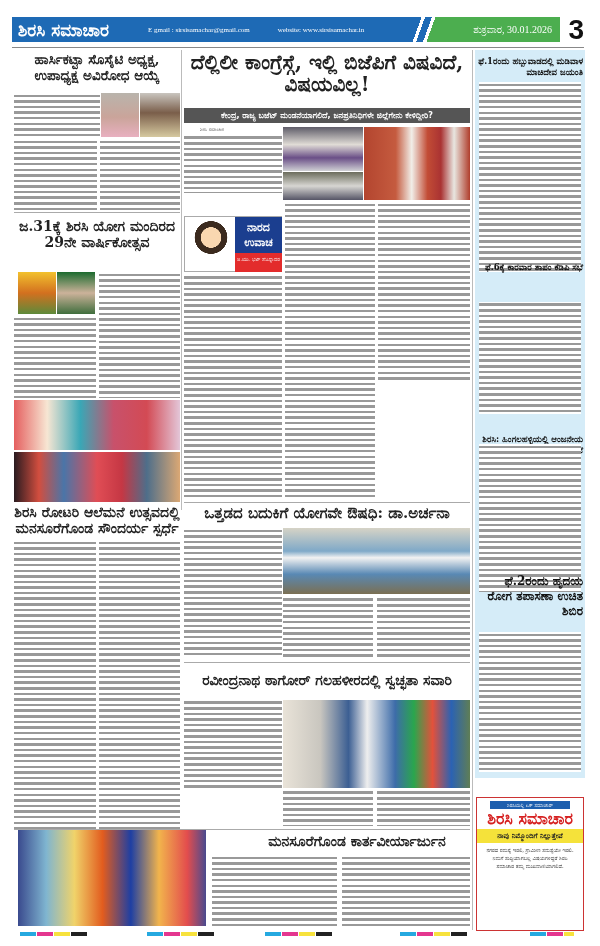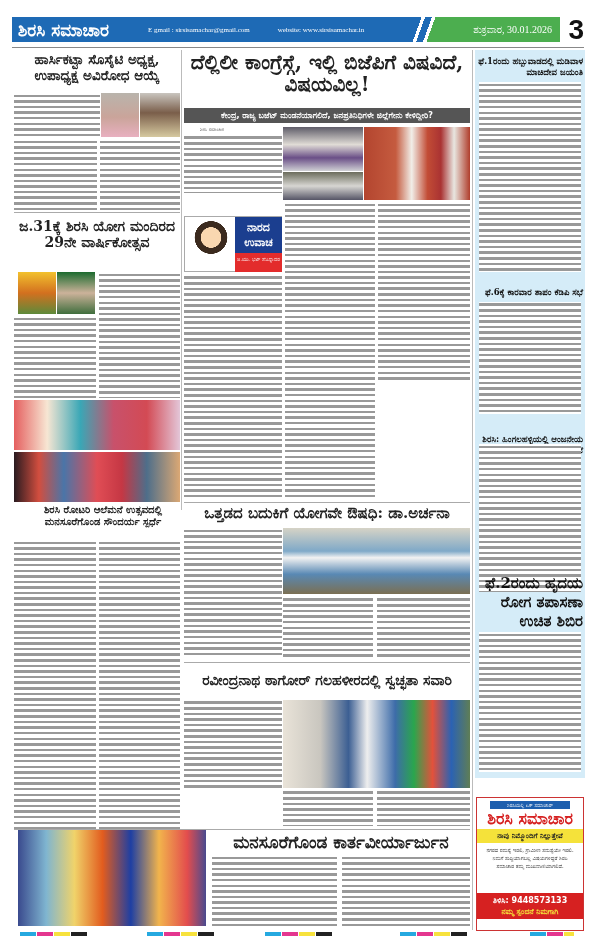--- a/index.html
+++ b/index.html
@@ -52,21 +52,21 @@
 <div class="rule" style="top:212px;left:14px;width:166px;background:#aaa"></div>
 
 <div class="h" style="left:14px;top:218px;width:166px;font-size:14px">ಜ.31ಕ್ಕೆ ಶಿರಸಿ ಯೋಗ ಮಂದಿರದ 29ನೇ ವಾರ್ಷಿಕೋತ್ಸವ</div>
 <div class="photo" style="left:18px;top:272px;width:38px;height:42px;background:linear-gradient(#f2c12e,#d3701f 50%,#5d8a3a)"></div>
 <div class="photo" style="left:57px;top:272px;width:38px;height:42px;background:linear-gradient(#1c6b2f,#ccb29a 50%,#3f6e3d)"></div>
 <div class="txt" style="left:14px;top:316px;width:82px;height:82px"></div>
 <div class="txt" style="left:99px;top:272px;width:81px;height:126px"></div>
 
 <div class="photo" style="left:14px;top:400px;width:166px;height:50px;background:linear-gradient(90deg,#e55f5f,#f7e6d3 20%,#3aa7b6 40%,#c8516b 60%,#d34a54 80%,#e3c6d8)"></div>
 <div class="photo" style="left:14px;top:452px;width:166px;height:50px;background:linear-gradient(90deg,#2a1b20,#d24e3f 15%,#4a75a8 30%,#e04d55 50%,#c53744 65%,#4e6e8a 80%,#dba874)"></div>
-<div class="h" style="left:20px;top:504px;width:166px;font-size:10px">ಶಿರಸಿ ರೋಟರಿ ಆಲೆಮನೆ ಉತ್ಸವದಲ್ಲಿ ಮನಸೂರೆಗೊಂಡ ಸೌಂದರ್ಯ ಸ್ಪರ್ಧೆ</div>
+<div class="h" style="left:14px;top:504px;width:166px;font-size:14px">ಶಿರಸಿ ರೋಟರಿ ಆಲೆಮನೆ ಉತ್ಸವದಲ್ಲಿ ಮನಸೂರೆಗೊಂಡ ಸೌಂದರ್ಯ ಸ್ಪರ್ಧೆ</div>
 <div class="txt" style="left:14px;top:540px;width:82px;height:290px"></div>
 <div class="txt" style="left:99px;top:540px;width:81px;height:290px"></div>
 
 <div class="h" style="left:184px;top:51px;width:286px;font-size:20px;line-height:1.1">ದೆಲ್ಲಿಲೀ ಕಾಂಗ್ರೆಸ್ಗೆ, ಇಲ್ಲಿ ಬಿಜೆಪಿಗೆ ವಿಷವಿದೆ, ವಿಷಯವಿಲ್ಲ!</div>
 <div class="sub-bar" style="left:184px;top:108px;width:286px;font-size:8px">ಕೇಂದ್ರ, ರಾಜ್ಯ ಬಜೆಟ್ ಮಂಡನೆಯಾಗಲಿದೆ, ಜನಪ್ರತಿನಿಧಿಗಳೇ ಜಿಲ್ಲೆಗೇನು ಕೇಳಿದ್ದೀರಿ?</div>
 <div style="position:absolute;left:200px;top:127px;font-size:4.5px;color:#555">ಶಿರಸಿ ಸಮಾಚಾರ</div>
 <div class="txt" style="left:184px;top:135px;width:98px;height:58px"></div>
 <div class="photo" style="left:283px;top:127px;width:80px;height:44px;background:linear-gradient(#5e5c68,#e0dcd6 40%,#6a4f87 70%,#cfd0d4)"></div>
 <div class="photo" style="left:283px;top:172px;width:80px;height:28px;background:linear-gradient(#6b6c5c,#d7d6d2 50%,#556)"></div>
 <div class="photo" style="left:364px;top:127px;width:106px;height:73px;background:linear-gradient(90deg,#b3452f,#c55b3f 30%,#f1eee8 45%,#c24c35 60%,#a33,#e8e6e0 85%,#b03d2b)"></div>
@@ -90,44 +90,40 @@
 <div class="rule" style="top:662px;left:184px;width:286px;background:#aaa"></div>
 
 <div class="h" style="left:184px;top:672px;width:286px;font-size:14px">ರವೀಂದ್ರನಾಥ ಠಾಗೋರ್ ಗಲಹಳೀರದಲ್ಲಿ ಸ್ವಚ್ಛತಾ ಸವಾರಿ</div>
 <div class="txt" style="left:184px;top:700px;width:98px;height:88px"></div>
 <div class="photo" style="left:283px;top:700px;width:187px;height:88px;background:linear-gradient(90deg,#e9e3d8 0%,#c9c6bf 20%,#3c5f93 35%,#eee 45%,#3d6ca9 60%,#2aa64d 70%,#e3513b 80%,#2b62b3 90%,#5f7e55)"></div>
 <div class="txt" style="left:283px;top:790px;width:90px;height:36px"></div>
 <div class="txt" style="left:377px;top:790px;width:93px;height:36px"></div>
 <div class="rule" style="top:829px;left:14px;width:456px;background:#aaa"></div>
 
 <div class="photo" style="left:18px;top:830px;width:188px;height:96px;background:linear-gradient(90deg,#3a4a8e,#7fb5d0 15%,#f0d36a 30%,#e25c1e 45%,#1e3fa3 60%,#f2b44c 75%,#e34d4d 90%,#4a4a8f)"></div>
-<div class="h" style="left:210px;top:833px;width:262px;font-size:17px">ಮನಸೂರೆಗೊಂಡ ಕಾರ್ತವೀರ್ಯಾರ್ಜುನ</div>
+<div class="h" style="left:226px;top:833px;width:262px;font-size:14px">ಮನಸೂರೆಗೊಂಡ ಕಾರ್ತವೀರ್ಯಾರ್ಜುನ</div>
 <div class="txt" style="left:212px;top:855px;width:125px;height:72px"></div>
 <div class="txt" style="left:342px;top:855px;width:128px;height:72px"></div>
 
 <div class="side">
   <div class="sh" style="left:2px;top:6px;width:106px">ಫೆ.1ರಂದು ಹಬ್ಬುವಾಡದಲ್ಲಿ ಮಡಿವಾಳ ಮಾಚಿದೇವ ಜಯಂತಿ</div>
   <div class="txt" style="left:4px;top:32px;width:102px;height:190px;background:transparent"></div>
-  <div class="sh" style="left:2px;top:237px;width:106px">ಫೆ.6ಕ್ಕೆ ಕಾರವಾರ ತಾಪಂ ಕೆಡಿಪಿ ಸಭೆ</div>
+  <div class="sh" style="left:2px;top:212px;width:106px">ಫೆ.6ಕ್ಕೆ ಕಾರವಾರ ತಾಪಂ ಕೆಡಿಪಿ ಸಭೆ</div>
   <div class="txt" style="left:4px;top:252px;width:102px;height:112px"></div>
   <div class="sh" style="left:2px;top:384px;width:106px">ಶಿರಸಿ: ಹಿಂಗಲಹಳ್ಳಿಯಲ್ಲಿ ಆಂಜನೇಯ ಮೂರ್ತಿ ಪ್ರತಿಷ್ಠಾಪನೆ</div>
   <div class="txt" style="left:4px;top:394px;width:102px;height:148px"></div>
-  <div class="sh" style="left:2px;top:524px;width:106px;font-size:15px">ಫೆ.2ರಂದು ಹೃದಯ ರೋಗ ತಪಾಸಣಾ ಉಚಿತ ಶಿಬಿರ</div>
+  <div class="sh" style="left:2px;top:524px;width:106px;font-size:12px">ಫೆ.2ರಂದು ಹೃದಯ ರೋಗ ತಪಾಸಣಾ ಉಚಿತ ಶಿಬಿರ</div>
   <div class="txt" style="left:4px;top:582px;width:102px;height:140px"></div>
 </div>
 
 <div class="ad">
   <div style="margin:3px auto 0;width:80px;background:#1e5fae;color:#fff;font-size:5px;text-align:center;line-height:8px">ಶಿರಸಿಯಲ್ಲಿ ಏಕ್ ಸಮಾಚಾರ್</div>
   <div style="color:#d62121;font-weight:bold;font-size:16px;text-align:center;line-height:20px;font-family:'DejaVu Serif',serif">ಶಿರಸಿ ಸಮಾಚಾರ</div>
   <div style="background:#f5e23a;color:#222;font-weight:bold;font-size:7px;text-align:center;line-height:14px">ನಾವು ನಿಮ್ಮೊಂದಿಗೆ ನಿಲ್ಲುತ್ತೇವೆ</div>
   <div style="font-size:5.2px;text-align:center;line-height:8px;padding:3px 6px;color:#222;height:50px">ನಗರದ ಸಮಸ್ಯೆ ಇರಲಿ, ಗ್ರಾಮೀಣ ಸಮಸ್ಯೆಯೇ ಇರಲಿ. ನಿಮಗೆ ಸುದ್ದಿಯಾಗಬಲ್ಲ ವಿಷಯಗಳಿದ್ದರೆ ಶಿರಸಿ ಸಮಾಚಾರ ತಮ್ಮ ಮುಖವಾಣಿಯಾಗಲಿದೆ.</div>
-  <div style="background:#d62121;color:#fff;font-weight:bold;text-align:center;height:26px;padding-top:2px">
-    <div style="font-size:8px;line-height:11px">ತಿಳಿಸಿ: 9448573133</div>
-    <div style="font-size:7.5px;line-height:11px;color:#f5e23a">ನಮ್ಮ ಸ್ಪಂದನೆ ನಿಮಗಾಗಿ</div>
-  </div>
 </div>
 
 <div class="cmyk" style="left:20px;background:#25a9e0"></div>
 <div class="cmyk" style="left:37px;background:#e4368f"></div>
 <div class="cmyk" style="left:54px;background:#f7e23c"></div>
 <div class="cmyk" style="left:71px;background:#222"></div>
 <div class="cmyk" style="left:147px;background:#25a9e0"></div>
 <div class="cmyk" style="left:164px;background:#e4368f"></div>
 <div class="cmyk" style="left:181px;background:#f7e23c"></div>
 <div class="cmyk" style="left:198px;background:#222"></div>

